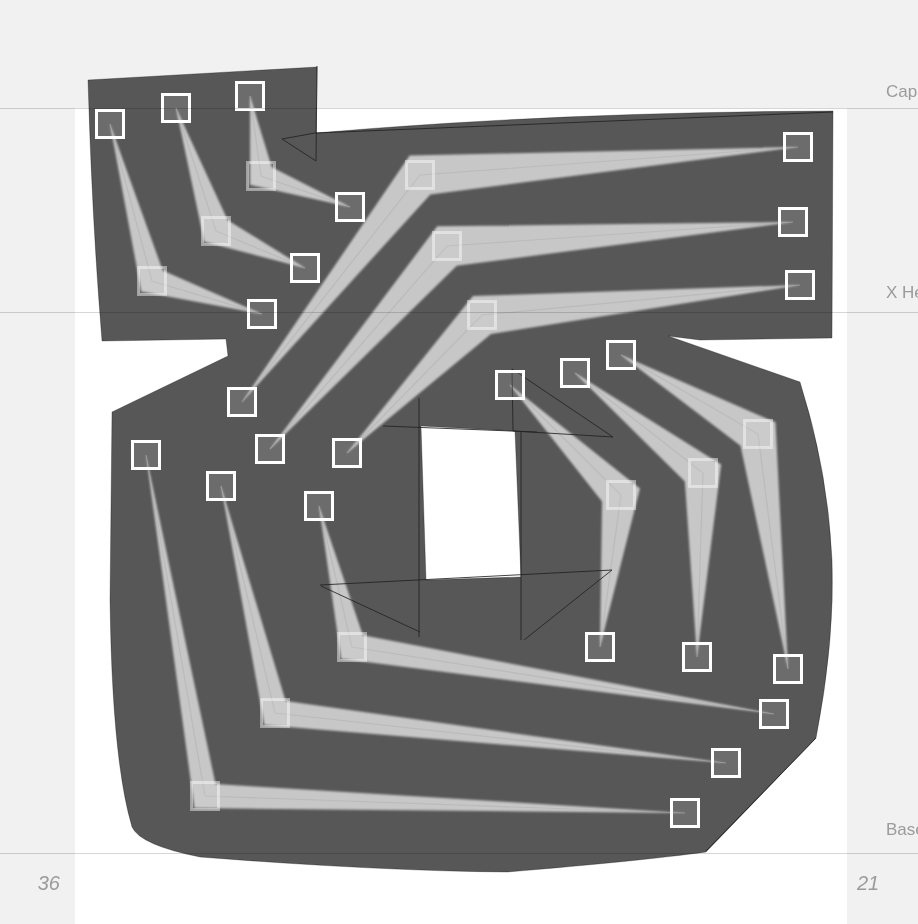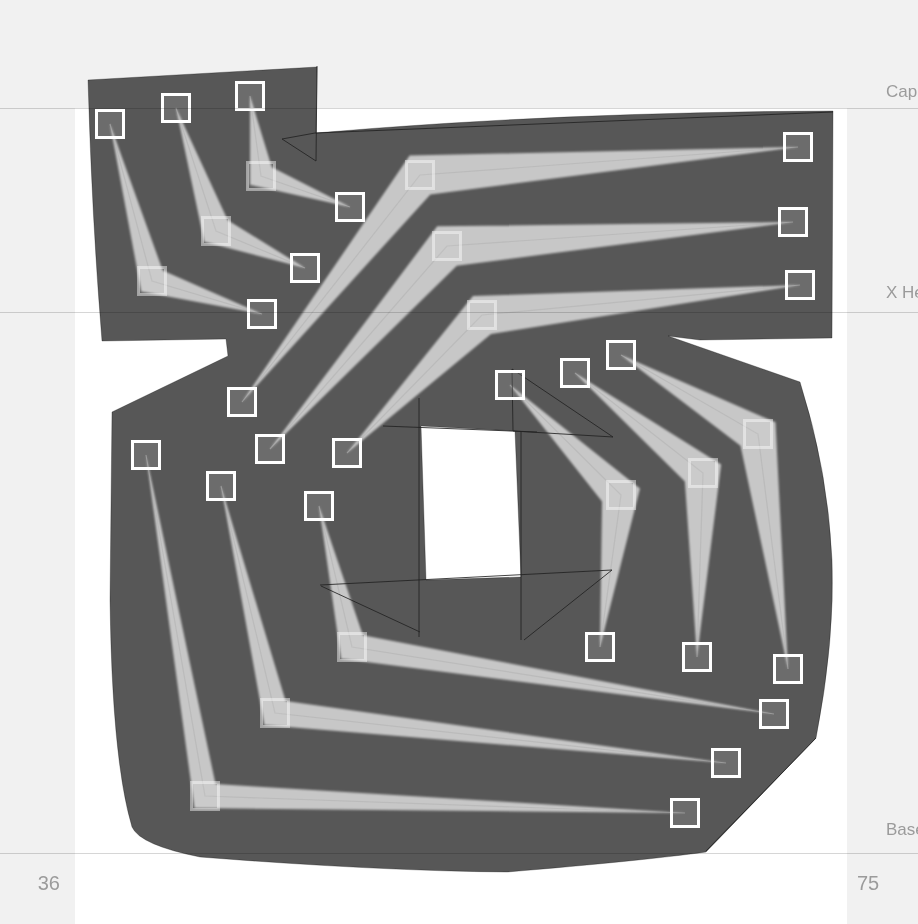--- a/index.html
+++ b/index.html
@@ -11,21 +11,21 @@
   .panel{position:absolute;background:#f1f1f1;z-index:0;}
   #left-panel{left:0;top:0;width:75px;height:924px;}
   #right-panel{left:847px;top:0;width:71px;height:924px;}
   #top-strip{left:0;top:0;width:918px;height:108px;}
   #glyph-svg{position:absolute;left:0;top:0;z-index:1;}
   .guide-label{
     position:absolute;left:886px;width:32px;height:20px;overflow:hidden;
     white-space:nowrap;font-size:17px;line-height:20px;color:#9b9b9b;z-index:2;
   }
   .metric-number{
-    position:absolute;top:871px;font-size:20px;line-height:24px;color:#9b9b9b;z-index:2;
+    position:absolute;top:871px;font-size:20px;line-height:24px;color:#9b9b9b;z-index:2;font-style:italic;
   }
   #number-left{left:0;width:60px;text-align:right;}
   #number-right{left:857px;width:60px;text-align:left;}
 </style>
 </head>
 <body>
 
 <div id="top-strip" class="panel"></div>
 <div id="left-panel" class="panel"></div>
 <div id="right-panel" class="panel"></div>
@@ -124,13 +124,13 @@
       <line x1="0" y1="312.5" x2="918" y2="312.5" stroke="rgba(0,0,0,0.16)" stroke-width="1"></line>
       <line x1="0" y1="853.5" x2="918" y2="853.5" stroke="rgba(0,0,0,0.16)" stroke-width="1"></line>
     </g>
 </svg>
 
 <div class="guide-label" style="top:82px">Cap Height</div>
 <div class="guide-label" style="top:283px">X Height</div>
 <div class="guide-label" style="top:820px">Baseline</div>
 
 <div id="number-left" class="metric-number">36</div>
-<div id="number-right" class="metric-number">75</div>
+<div id="number-right" class="metric-number">21</div>
 
 </body></html>

